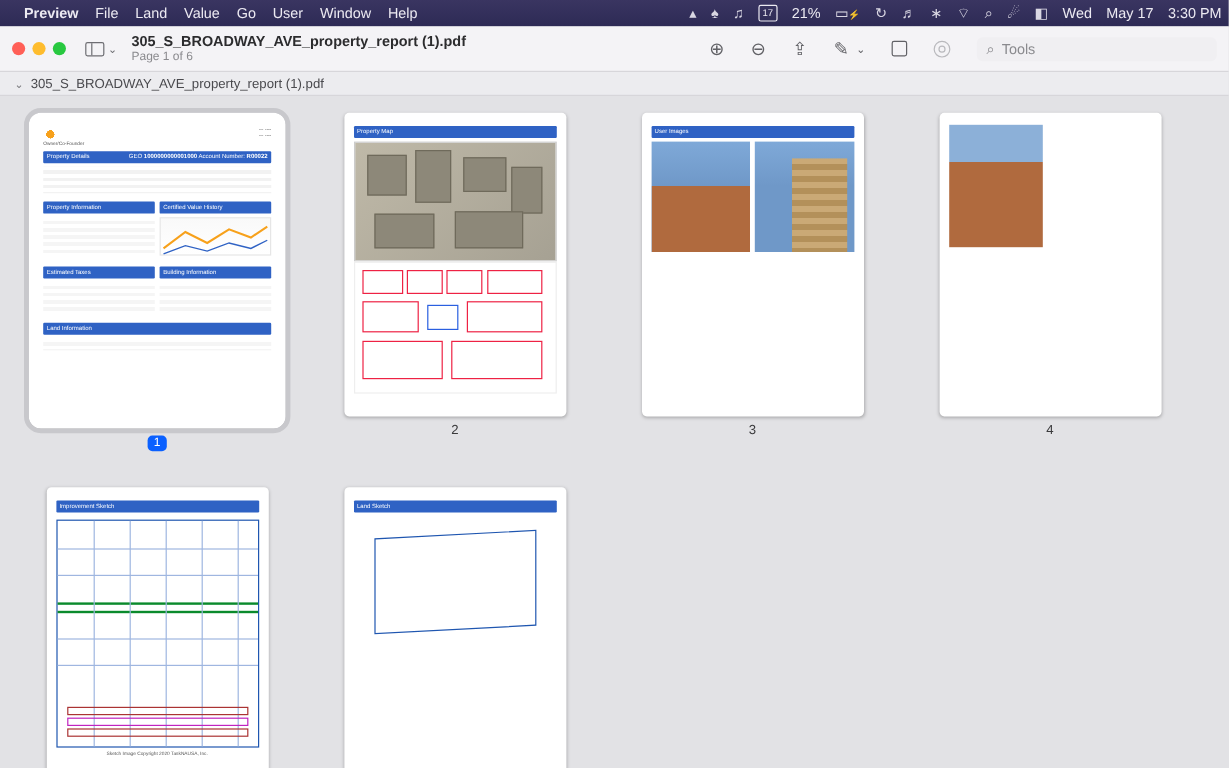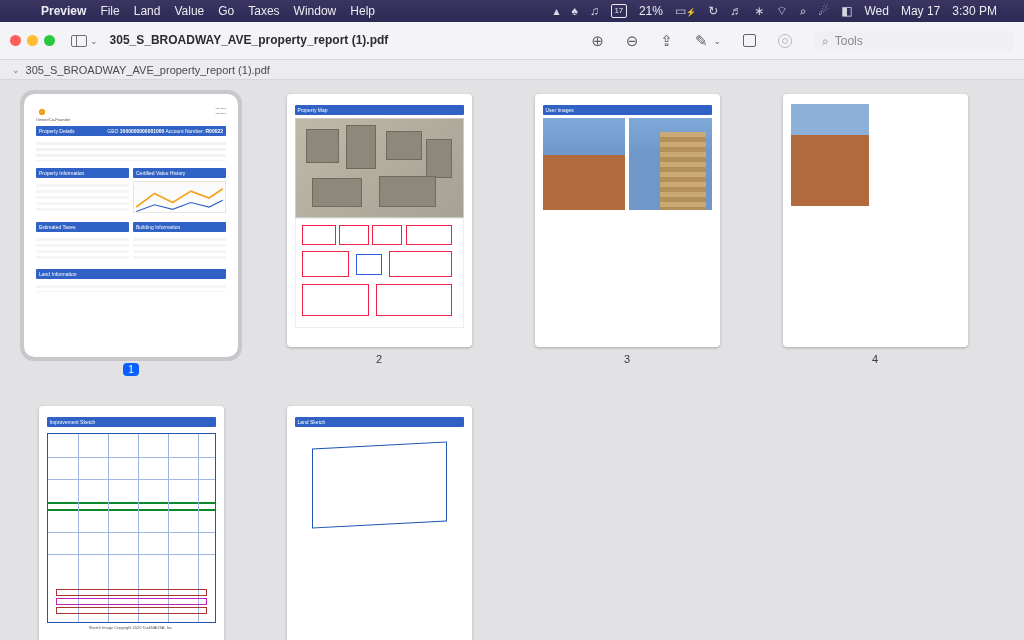--- a/index.html
+++ b/index.html
@@ -2,21 +2,21 @@
 <html><head>
 <meta charset="utf-8">
 <style>
   * { margin: 0; padding: 0; box-sizing: border-box; font-family: -apple-system, "Helvetica Neue", Arial, sans-serif; }
   html, body { width: 1024px; height: 640px; overflow: hidden; background: #e2e2e5; }
   
   .menubar {
     height: 22px; width: 100%;
     background: linear-gradient(180deg,#3a3561 0%,#2d2a55 100%);
     color: #eceaf2; display: flex; align-items: center;
-    font-size: 12px; padding: 0 27px; justify-content: space-between;
+    font-size: 12px; padding: 0 6px; justify-content: space-between;
   }
   .menubar .left, .menubar .right { display:flex; align-items:center; gap:14px; }
   .menubar .left .app { font-weight:600; }
   .menubar .right { gap:12px; }
   .menubar .right .icon, .menubar .left .icon { font-size:12px; opacity:.9; }
   .menubar .apple { font-size:13px; }
   .cal-icon{display:inline-flex;flex-direction:column;align-items:center;justify-content:center;width:16px;height:14px;border:1px solid #eceaf2;border-radius:2px;font-size:8px;line-height:10px;}
   
   .toolbar {
     height: 38px; background:#f4f3f6; border-bottom:1px solid #d7d6da;
@@ -79,21 +79,21 @@
 <body>
 
 <div class="menubar">
   <div class="left">
     <span class="apple"></span>
     <span class="app">Preview</span>
     <span>File</span>
     <span>Land</span>
     <span>Value</span>
     <span>Go</span>
-    <span>Taxes</span>
+    <span>User</span>
     <span>Window</span>
     <span>Help</span>
   </div>
   <div class="right">
     <span class="icon">▴</span>
     <span class="icon">♠</span>
     <span class="icon">♫</span>
     <span class="cal-icon">
         <span>17</span>
       </span>
@@ -117,20 +117,21 @@
     <span class="r"></span>
     <span class="y"></span>
     <span class="g"></span>
   </div>
   <div class="sidebar-toggle">
     <span class="box"></span>
     <span style="font-size:9px">⌄</span>
   </div>
   <div class="titleblock">
     <div class="t">305_S_BROADWAY_AVE_property_report (1).pdf</div>
+    <div class="s">Page 1 of 6</div>
   </div>
   <div class="tool-spacer"></div>
   <div class="tool-icons">
     <span>⊕</span>
     <span>⊖</span>
     <span>⇪</span>
     <span class="grp">
       <span>✎</span>
       <span style="font-size:9px">⌄</span>
     </span>

